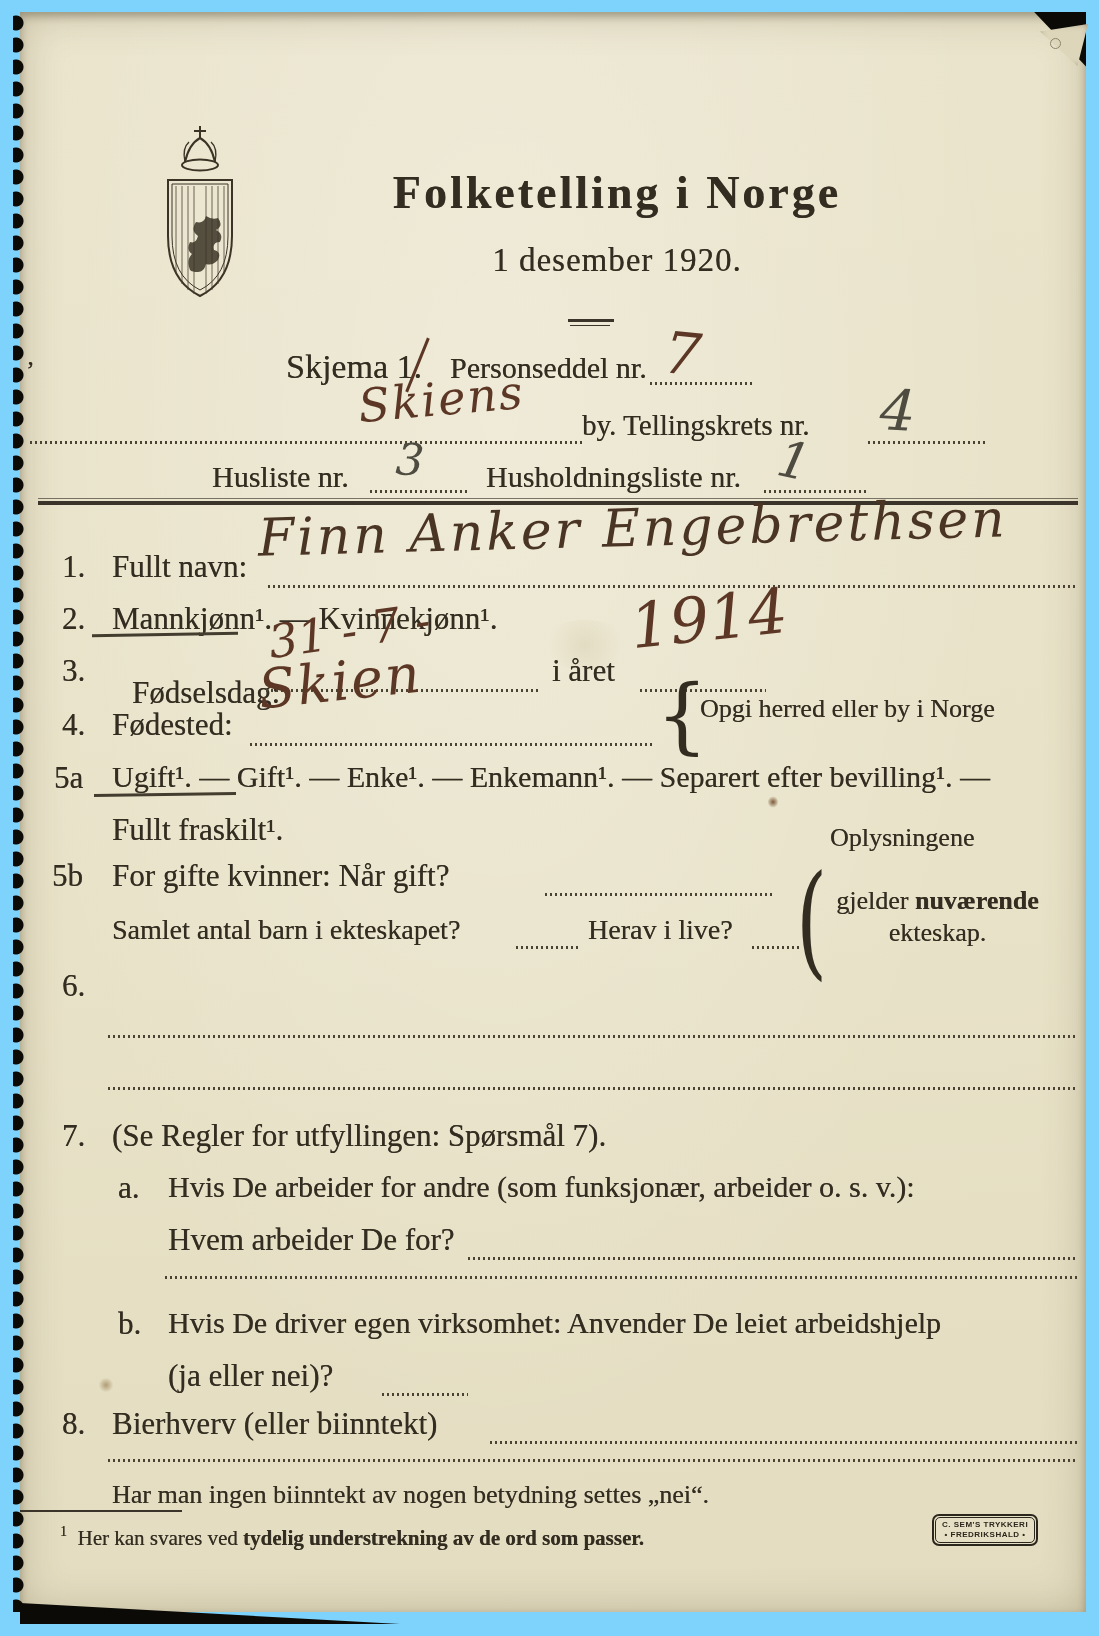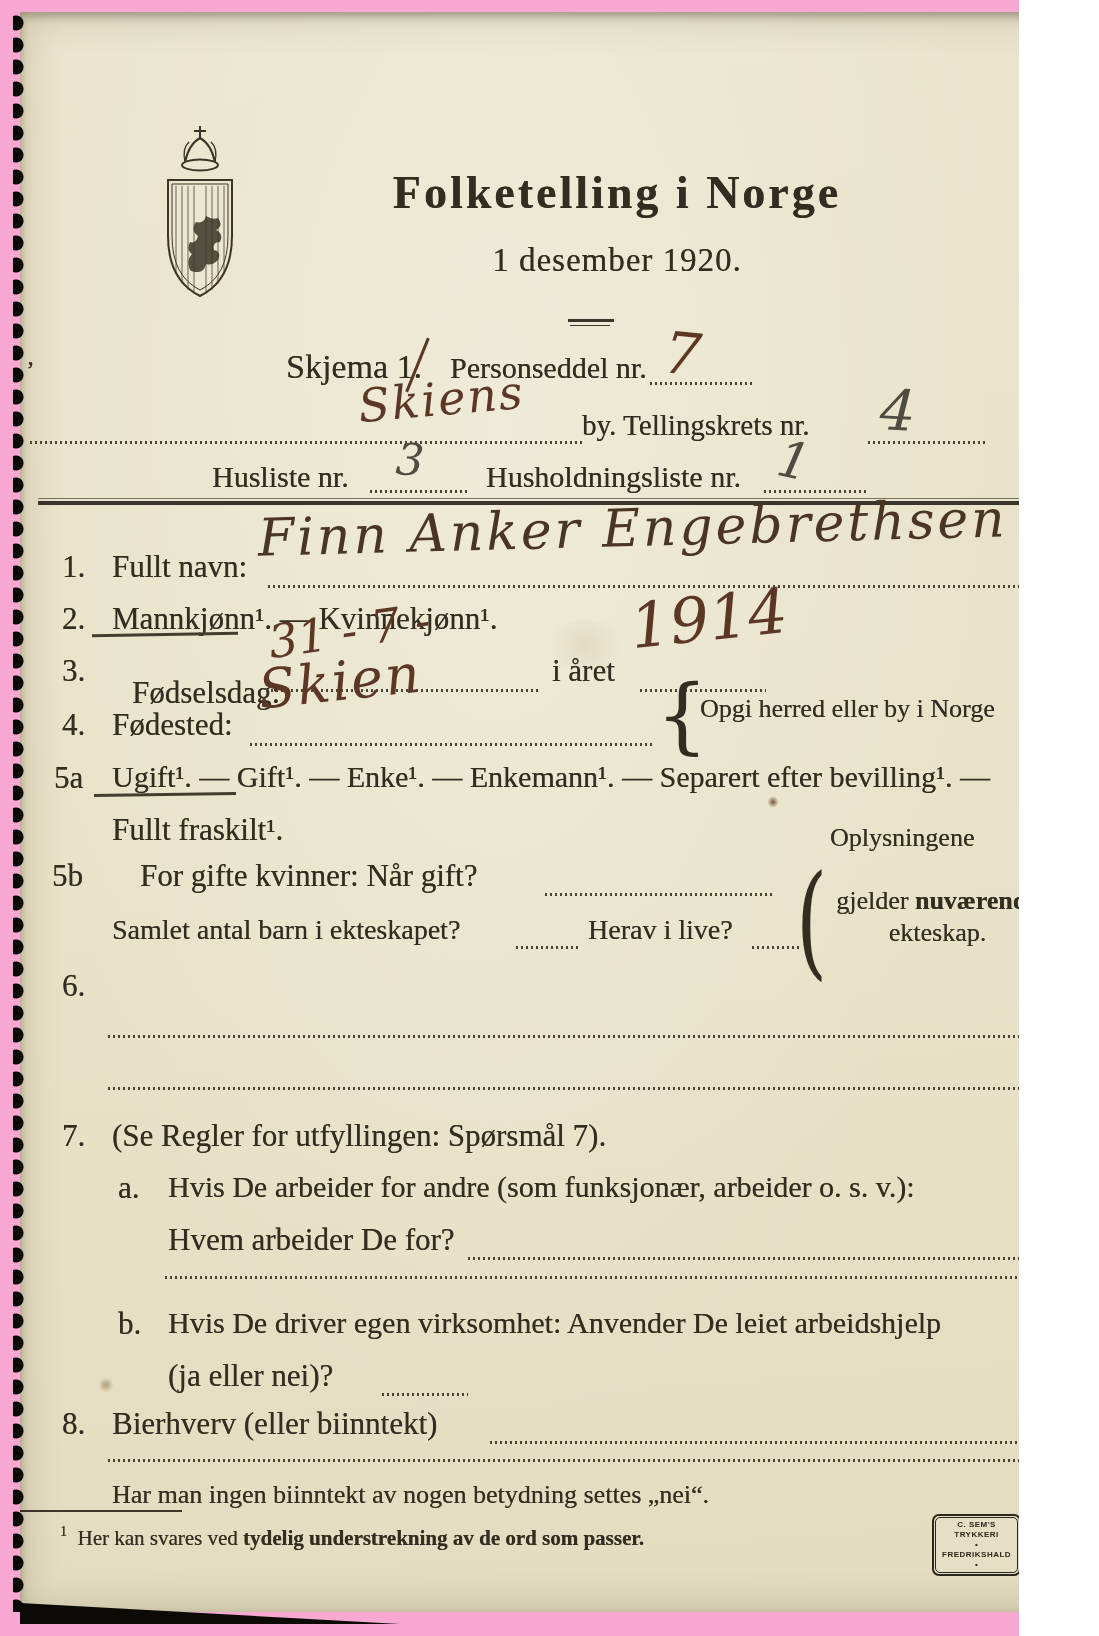--- a/index.html
+++ b/index.html
@@ -1,16 +1,16 @@
 <!DOCTYPE html>
 <html><head>
 <meta charset="utf-8">
 <style>
   html,body{margin:0;padding:0;}
-  .page{position:relative;width:1019px;height:1636px;background:#f9a8d4;overflow:hidden;
+  .page{position:relative;width:1099px;height:1636px;background:#7dd3fc;overflow:hidden;
         font-family:"Liberation Serif",serif;}
   .paper{position:absolute;left:20px;top:12px;width:1066px;height:1600px;
          background:
            radial-gradient(ellipse at 45% 25%, rgba(255,255,252,0.28), transparent 62%),
            linear-gradient(176deg,#eae4cc 0%,#e8e2c8 55%,#e3dcc0 100%);
          box-shadow: inset 0 0 42px rgba(96,84,48,.28), inset 0 4px 8px rgba(40,34,18,.35);}
   .serration{position:absolute;left:13px;top:12px;width:20px;height:1600px;
          background-image:radial-gradient(circle at 3px 11px, #0b0a07 7px, rgba(0,0,0,0) 8px);
          background-size:20px 22px;background-repeat:repeat-y;}
   .r{position:absolute;white-space:nowrap;}
@@ -119,21 +119,21 @@
   <div class="r hw" style="left:258px;top:650px;font-size:54px;transform:rotate(-6deg);letter-spacing:2px;">Skien</div>
   <div class="r brace" style="left:656px;top:668px;font-size:82px;">{</div>
   <div class="r ink note" style="left:700px;top:694px;">Opgi herred eller by i Norge</div>
 
   <div class="r ink q" style="left:54px;top:760px;">5a</div>
   <div class="r ink" style="left:112px;top:760px;font-size:30px;">Ugift¹. — Gift¹. — Enke¹. — Enkemann¹. — Separert efter bevilling¹. —</div>
   <div class="r uline" style="left:94px;top:793px;width:142px;transform:rotate(-0.8deg);"></div>
   <div class="r ink q" style="left:112px;top:812px;">Fullt fraskilt¹.</div>
 
   <div class="r ink q" style="left:52px;top:858px;">5b</div>
-  <div class="r ink q" style="left:112px;top:858px;margin-left:28px;">For gifte kvinner:  Når gift?</div>
+  <div class="r ink q" style="left:112px;top:858px;">For gifte kvinner:  Når gift?</div>
   <div class="r dots" style="left:545px;top:893px;width:228px;"></div>
   <div class="r ink" style="left:112px;top:914px;font-size:28px;">Samlet antal barn i ekteskapet?</div>
   <div class="r dots" style="left:516px;top:946px;width:62px;"></div>
   <div class="r ink" style="left:588px;top:914px;font-size:28px;">Herav i live?</div>
   <div class="r dots" style="left:752px;top:946px;width:50px;"></div>
   <div class="r brace" style="left:796px;top:848px;font-size:80px;transform:scaleY(1.55);transform-origin:top;">(</div>
   <div class="r ink note" style="left:830px;top:823px;width:215px;text-align:left;">Oplysningene</div>
   <div class="r ink note" style="left:830px;top:886px;width:215px;text-align:center;"><span>gjelder </span><span style="font-weight:bold;">nuværende</span></div>
   <div class="r ink note" style="left:830px;top:918px;width:215px;text-align:center;">ekteskap.</div>
 

